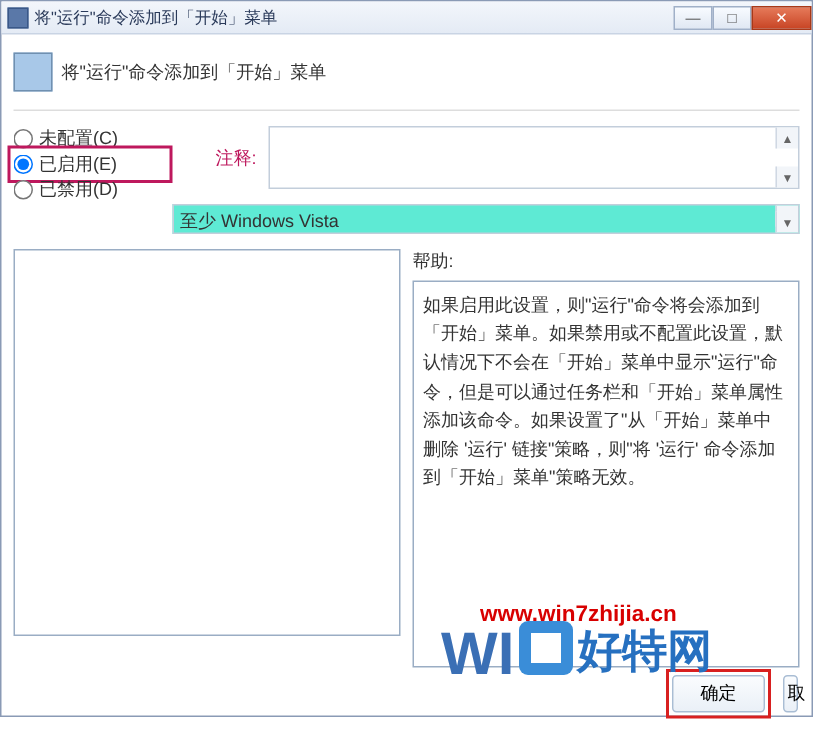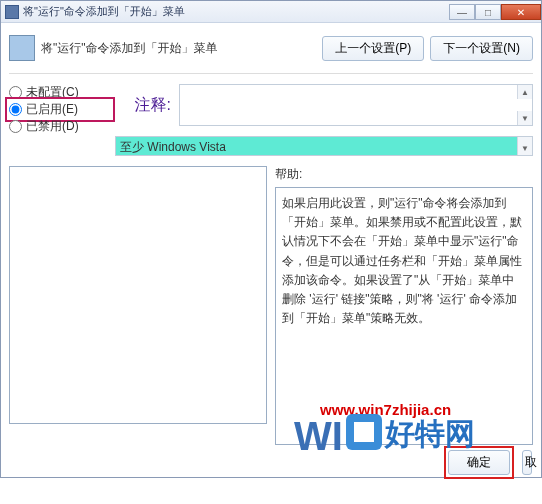--- a/index.html
+++ b/index.html
@@ -83,21 +83,21 @@
     .radio-item input { margin: 0; }
     .radio-highlight {
       border: 2px solid #be185d;
       padding: 2px;
       margin-left: -4px;
       margin-top: -4px;
       margin-bottom: -4px;
     }
     .right-col { flex: 1; display: flex; flex-direction: column; gap: 10px; }
     .form-row { display: flex; align-items: center; gap: 8px; }
-    .label-right { width: 56px; text-align: right; font-size: 16px; color: #4c1d95;}
+    .label-right { width: 56px; text-align: right; font-size: 12px; color: #be185d;}
     .comment-box {
       flex: 1; height: 42px;
       border: 1px solid #c3cedb;
       background: #fff;
       position: relative;
     }
     .scroll-arrow {
       position: absolute; right: 0;
       width: 15px; height: 14px;
       background: #f2f5f9;
@@ -185,24 +185,20 @@
       <div class="win-btn">—</div>
       <div class="win-btn">□</div>
       <div class="win-btn close">✕</div>
     </div>
   </div>
 
   <div class="content">
     <div class="header-row">
       <span class="header-icon"></span>
       <span class="header-title">将"运行"命令添加到「开始」菜单</span>
-      <div class="nav-btns">
-        <div class="nav-btn">上一个设置(P)</div>
-        <div class="nav-btn">下一个设置(N)</div>
-      </div>
     </div>
 
     <div class="radio-section">
       <div class="radio-col">
         <label class="radio-item">
           <input type="radio" name="state" style="">
           <span>未配置(C)</span>
         </label>
         <div class="radio-highlight">
           <label class="radio-item">

